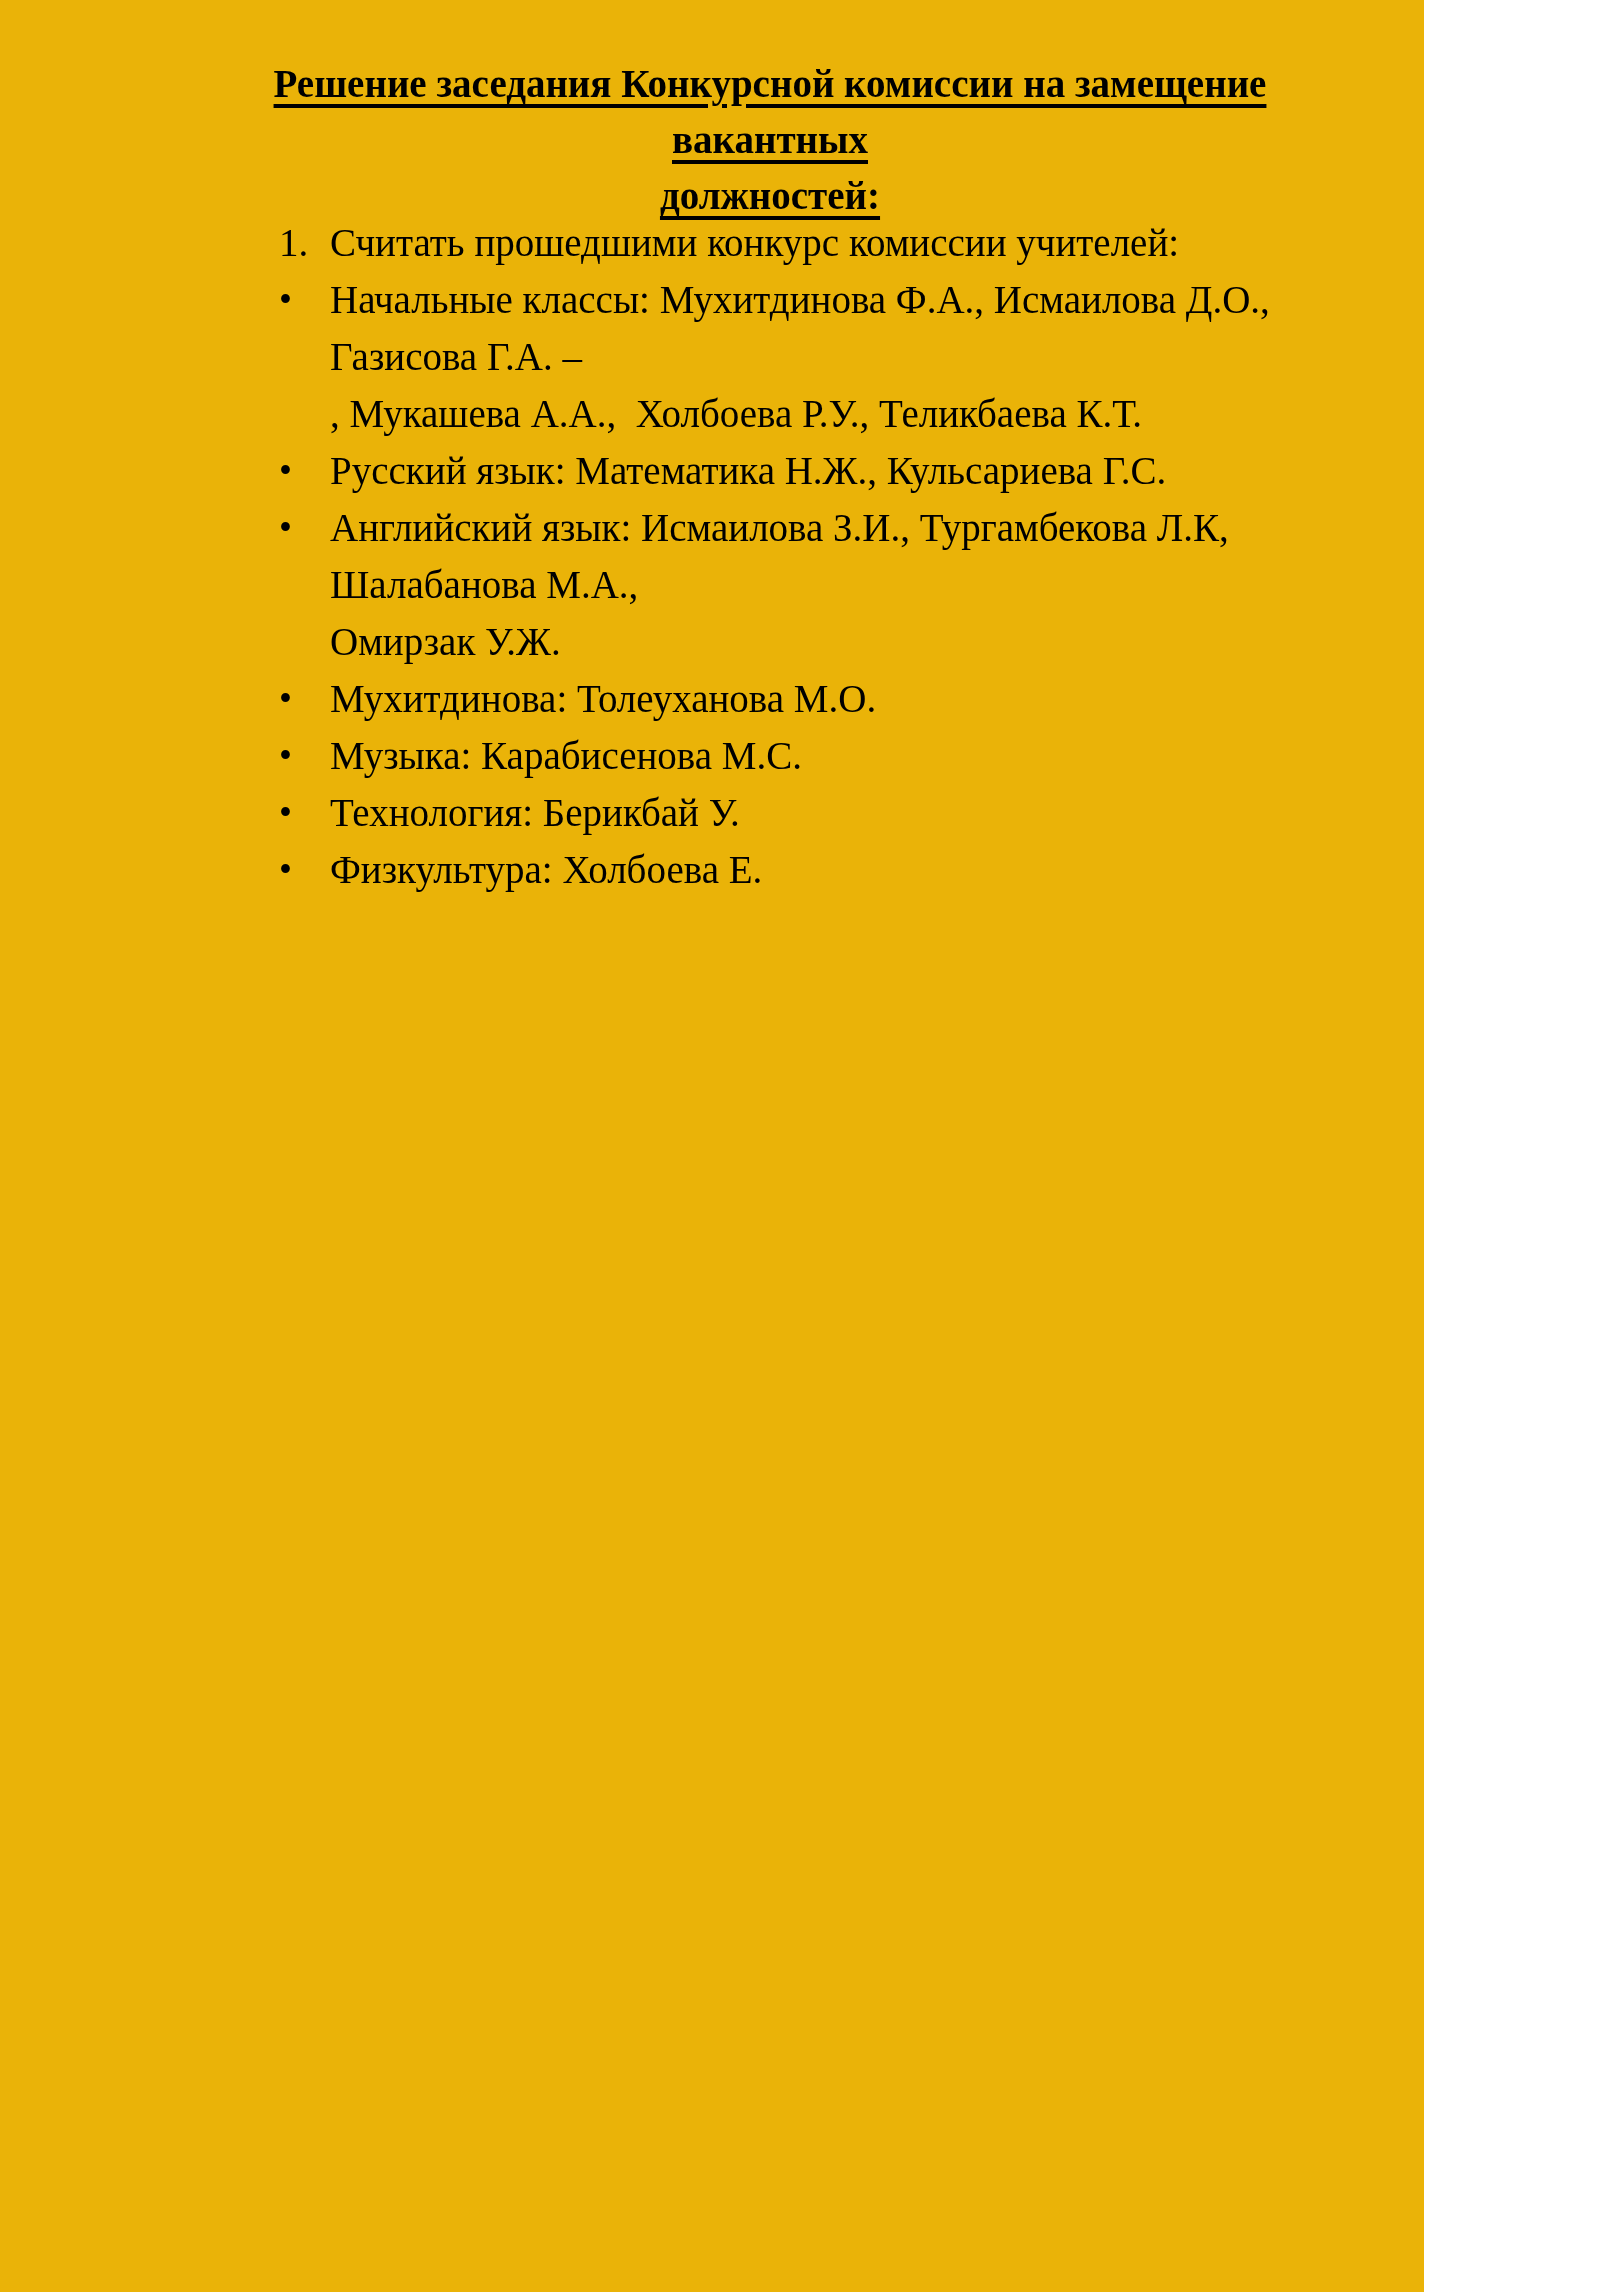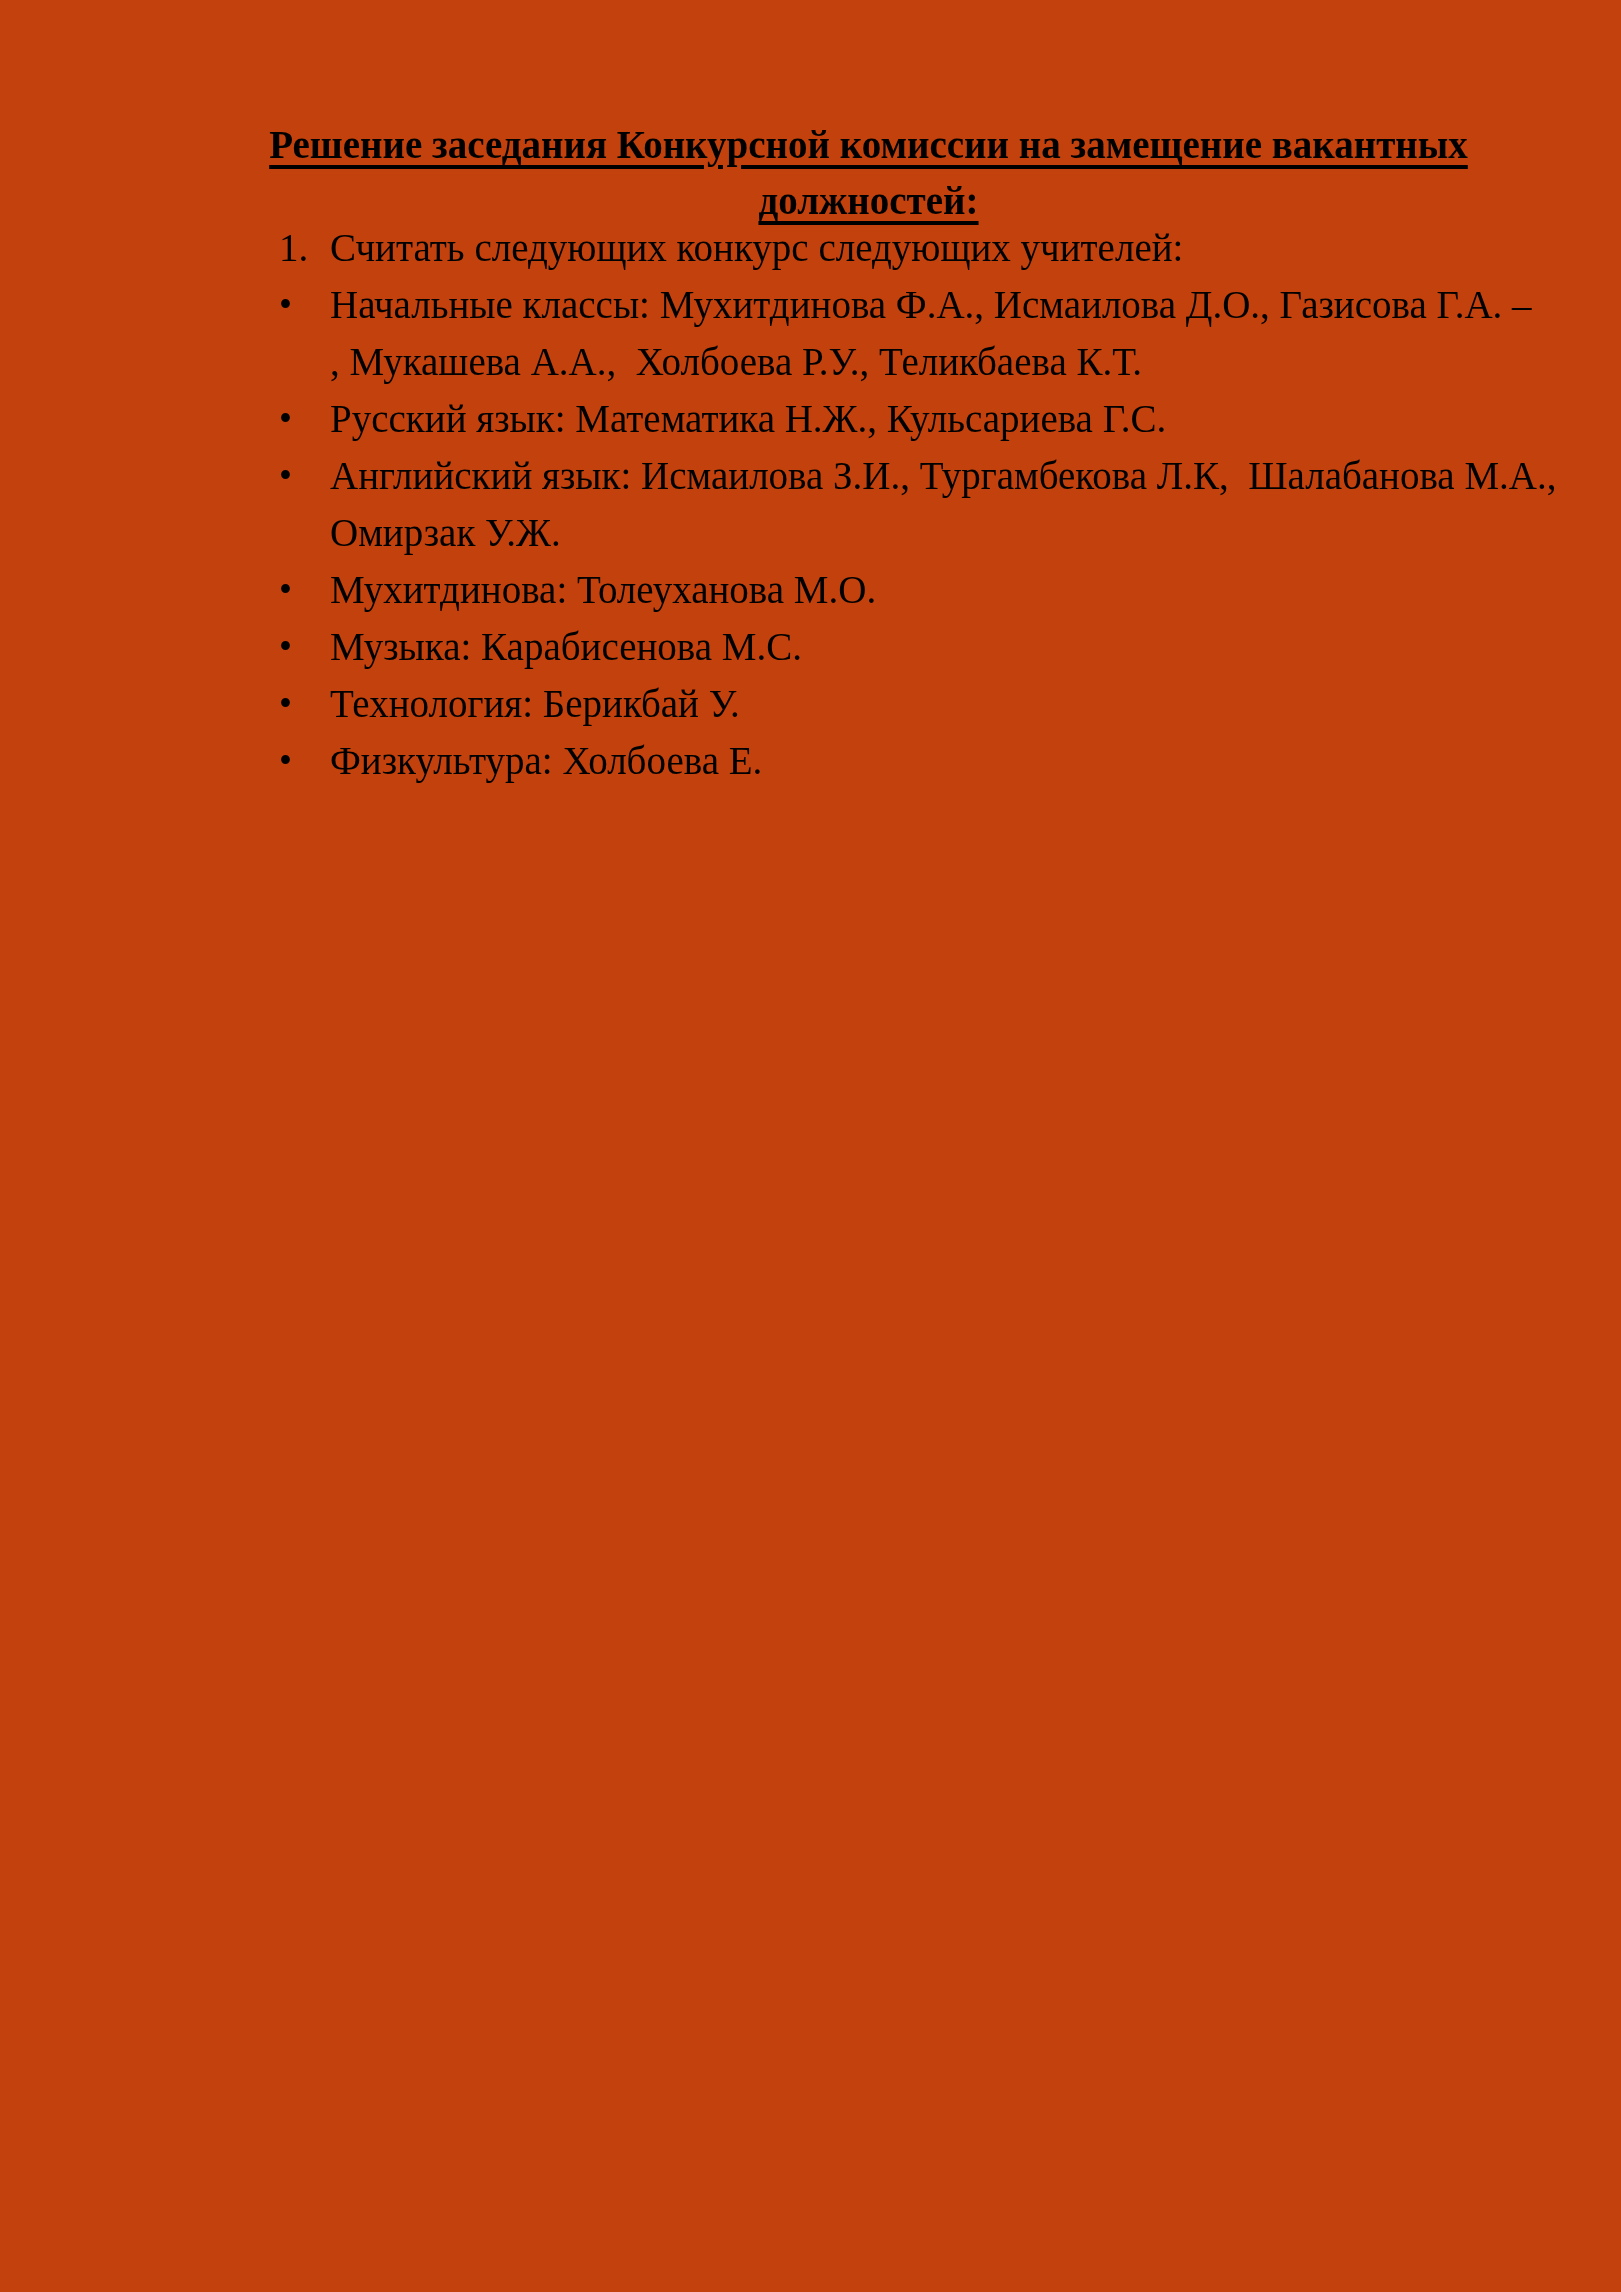--- a/index.html
+++ b/index.html
@@ -2,28 +2,28 @@
 <html lang="ru"><head>
 <meta charset="utf-8">
 <style>
   html, body {
     margin: 0;
     padding: 0;
     background: #ffffff;
   }
   .page {
     position: relative;
-    width: 1621px;
+    width: 1424px;
     height: 2293px;
-    background: #c2410c;
+    background: #eab308;
     color: #000000;
     font-family: "Liberation Serif", "DejaVu Serif", serif;
     font-size: 39px;
     box-sizing: border-box;
-    padding: 117px 33px 0 231px;
+    padding: 56px 33px 0 231px;
     overflow: hidden;
   }
   .doc-title {
     font-weight: bold;
     text-align: center;
     line-height: 56px;
     margin: 0 82px 0 0;          
     text-decoration: underline;
     text-decoration-thickness: 3.9px;
     text-underline-offset: 6.9px;
@@ -58,21 +58,21 @@
 
 <div class="page">
 
   <div class="doc-title">Решение заседания Конкурсной комиссии на замещение вакантных
 должностей:</div>
 
   <div class="list-block">
 
     <div class="row">
       <span class="marker num">1.</span>
-      <span class="row-text">Считать следующих конкурс следующих учителей:</span>
+      <span class="row-text">Считать прошедшими конкурс комиссии учителей:</span>
     </div>
 
     <div class="row">
       <span class="marker dot">•</span>
       <span class="row-text">Начальные классы: Мухитдинова Ф.А., Исмаилова Д.О., Газисова Г.А. –
 , Мукашева А.А.,  Холбоева Р.У., Теликбаева К.Т.</span>
     </div>
 
     <div class="row">
       <span class="marker dot">•</span>

